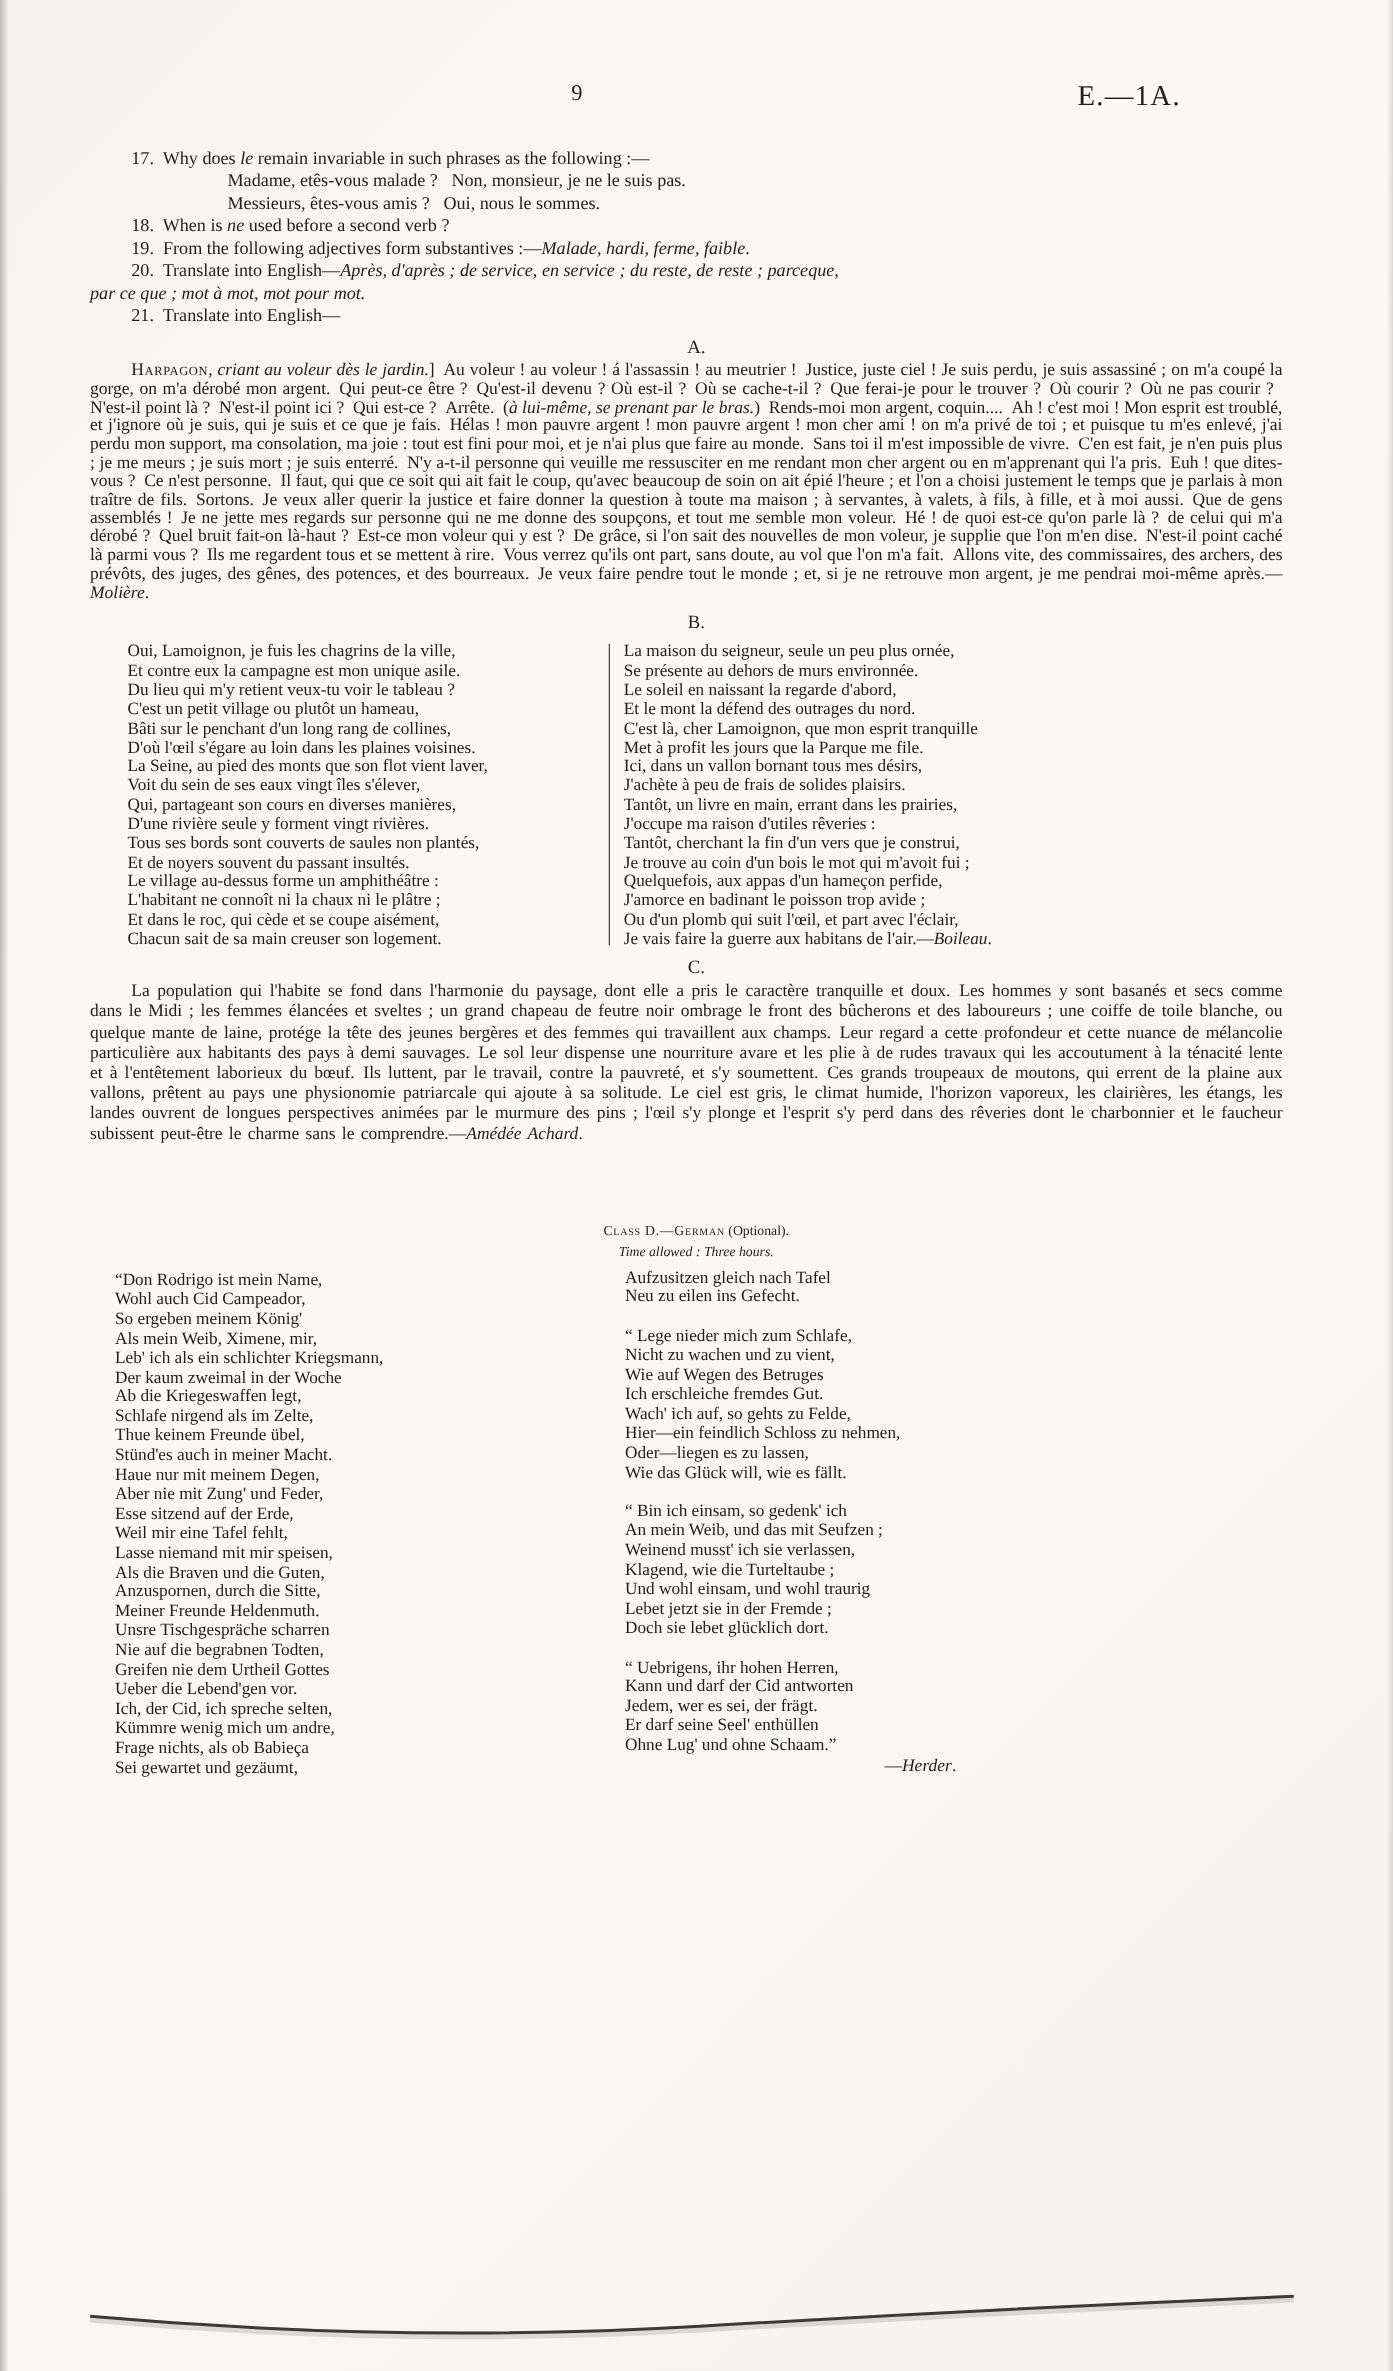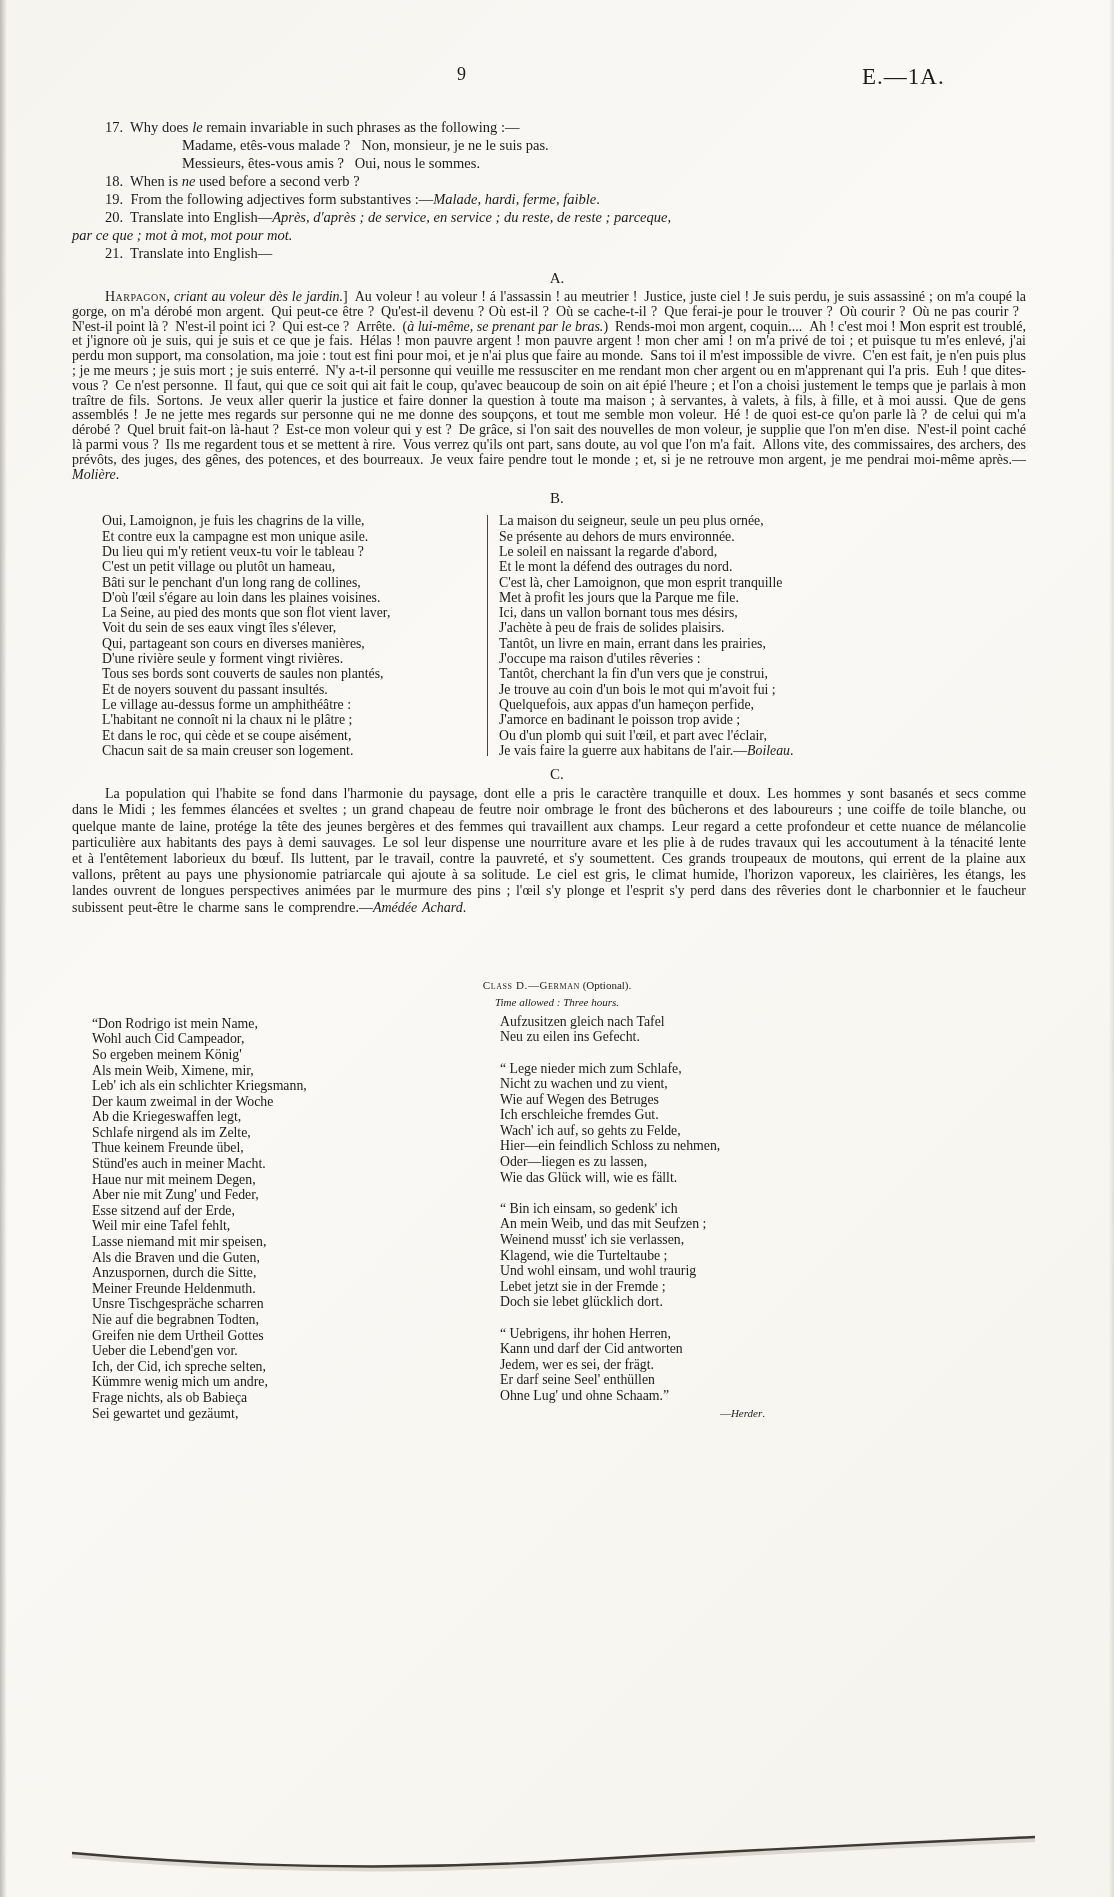--- a/index.html
+++ b/index.html
@@ -48,21 +48,21 @@
 
   .class-heading { text-align:center; font-size:11px; margin-top:63px; }
   .time-allowed  { text-align:center; font-style:italic; font-size:11px; margin-top:5px; }
   .translate-label { font-size:15px; margin-top:16px; }
 
   .german-2col { display:flex; margin:6px 0 0 20px; font-size:13.8px;align-items:flex-end; }
   .gcol.left  { width:335px; }
   .gcol.right { padding-left:72px; width:265px; box-sizing:content-box; }
   .gline { line-height:15.6px; min-height:15.6px; white-space:nowrap; }
   .gdivider { width:1px; background:#4a463f; margin:2px 0; }
-  .herder { text-align:right; font-size:11px; line-height:15.6px; margin-top:2px; }
+  .herder { text-align:right; font-size:14px; line-height:15.6px; margin-top:2px; }
 
   .scan-bottom { position:absolute; left:0; top:1815px; }
 </style>
 </head>
 <body>
 
 <div class="page">
   <div class="edge-left"></div>
   <div class="edge-right"></div>
 

